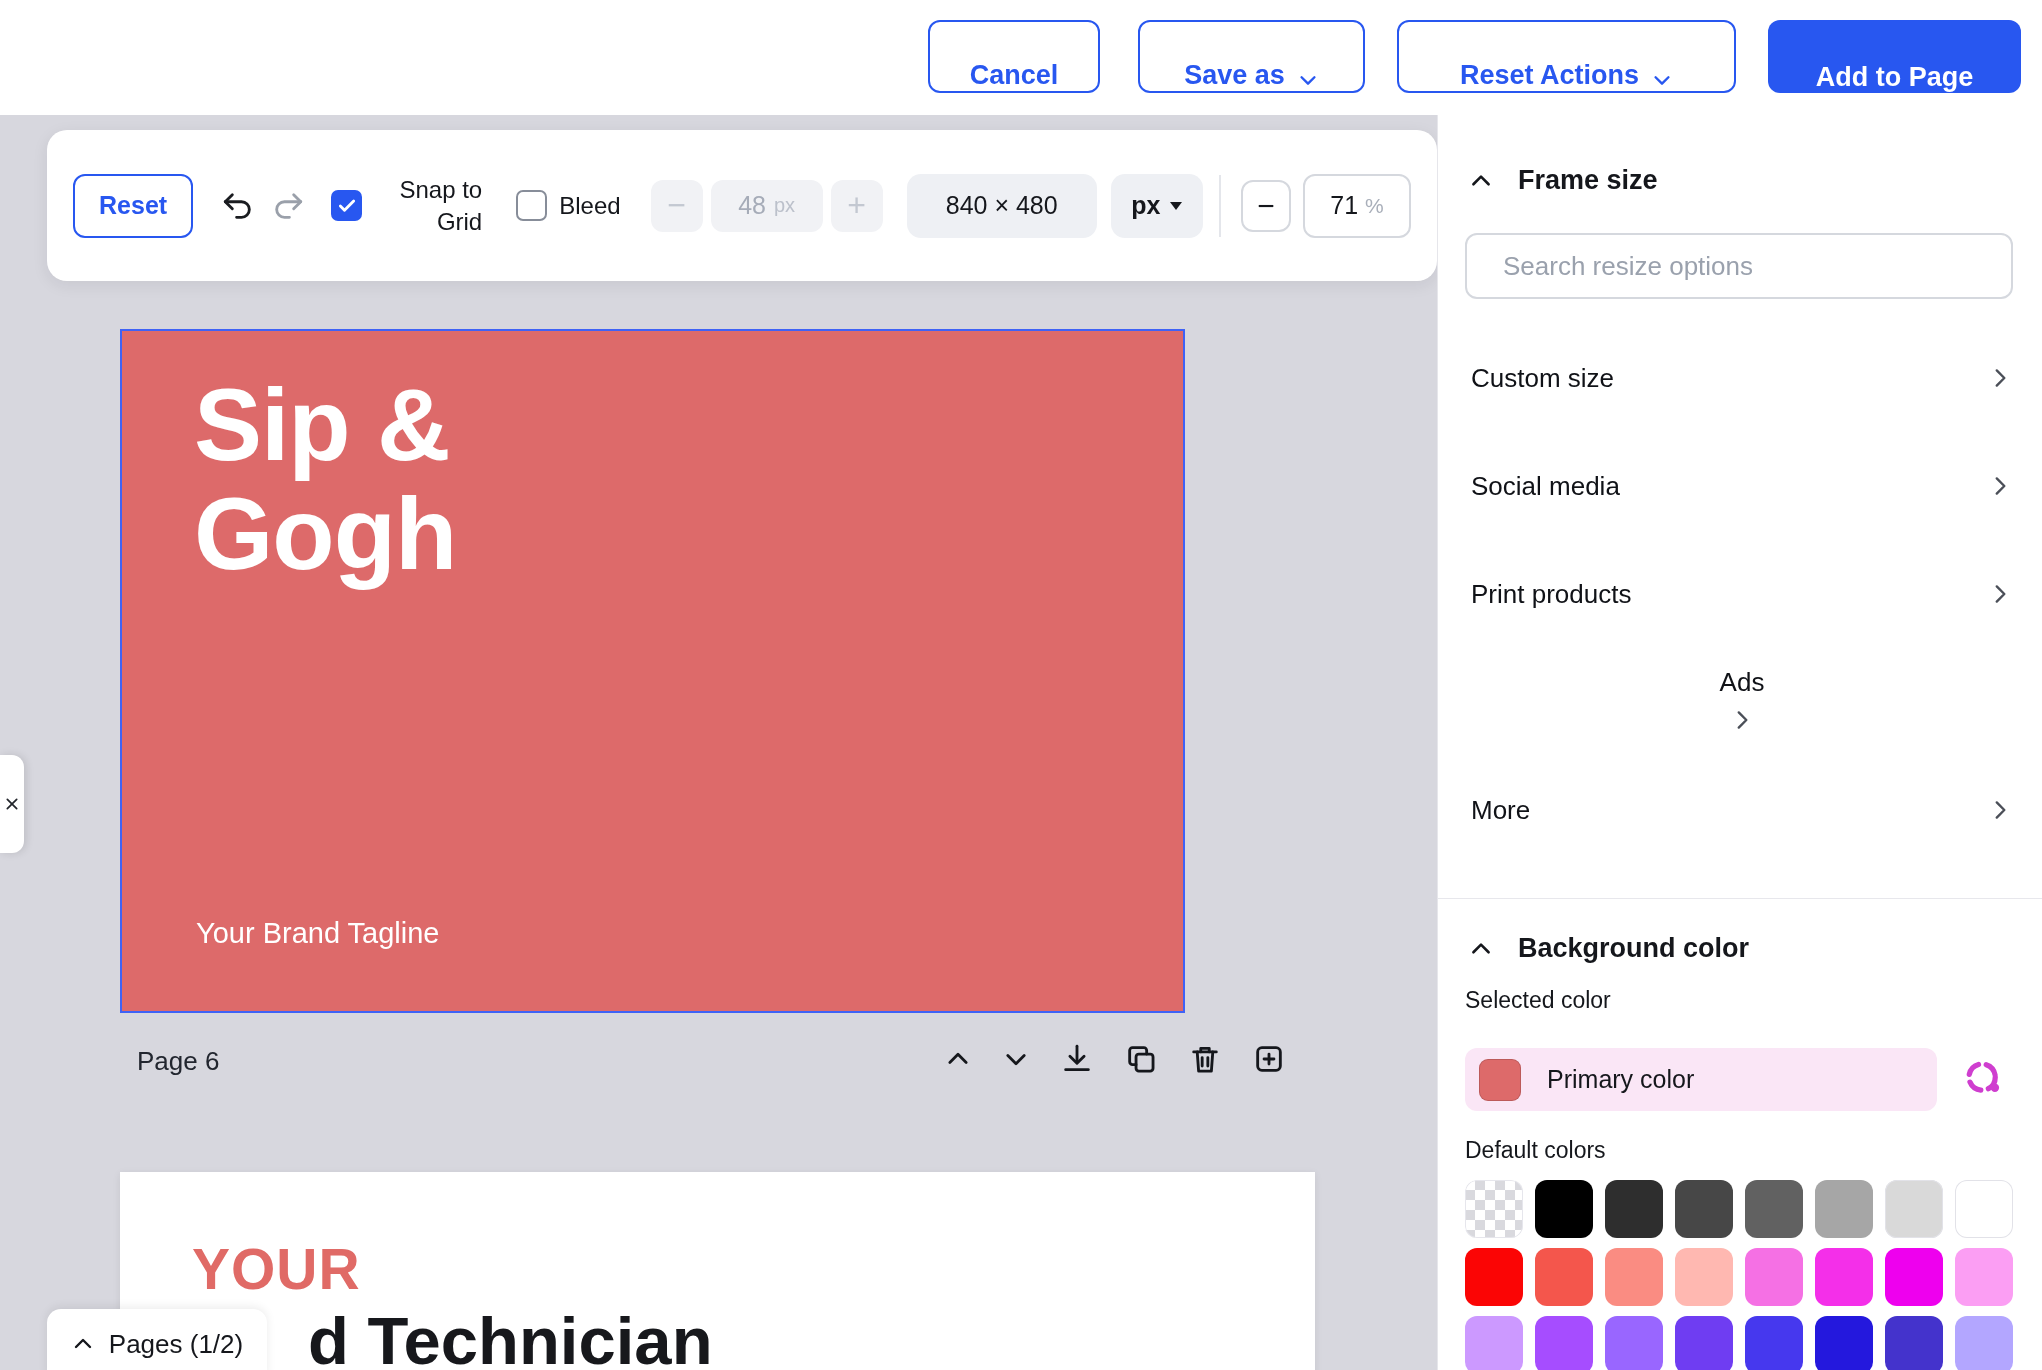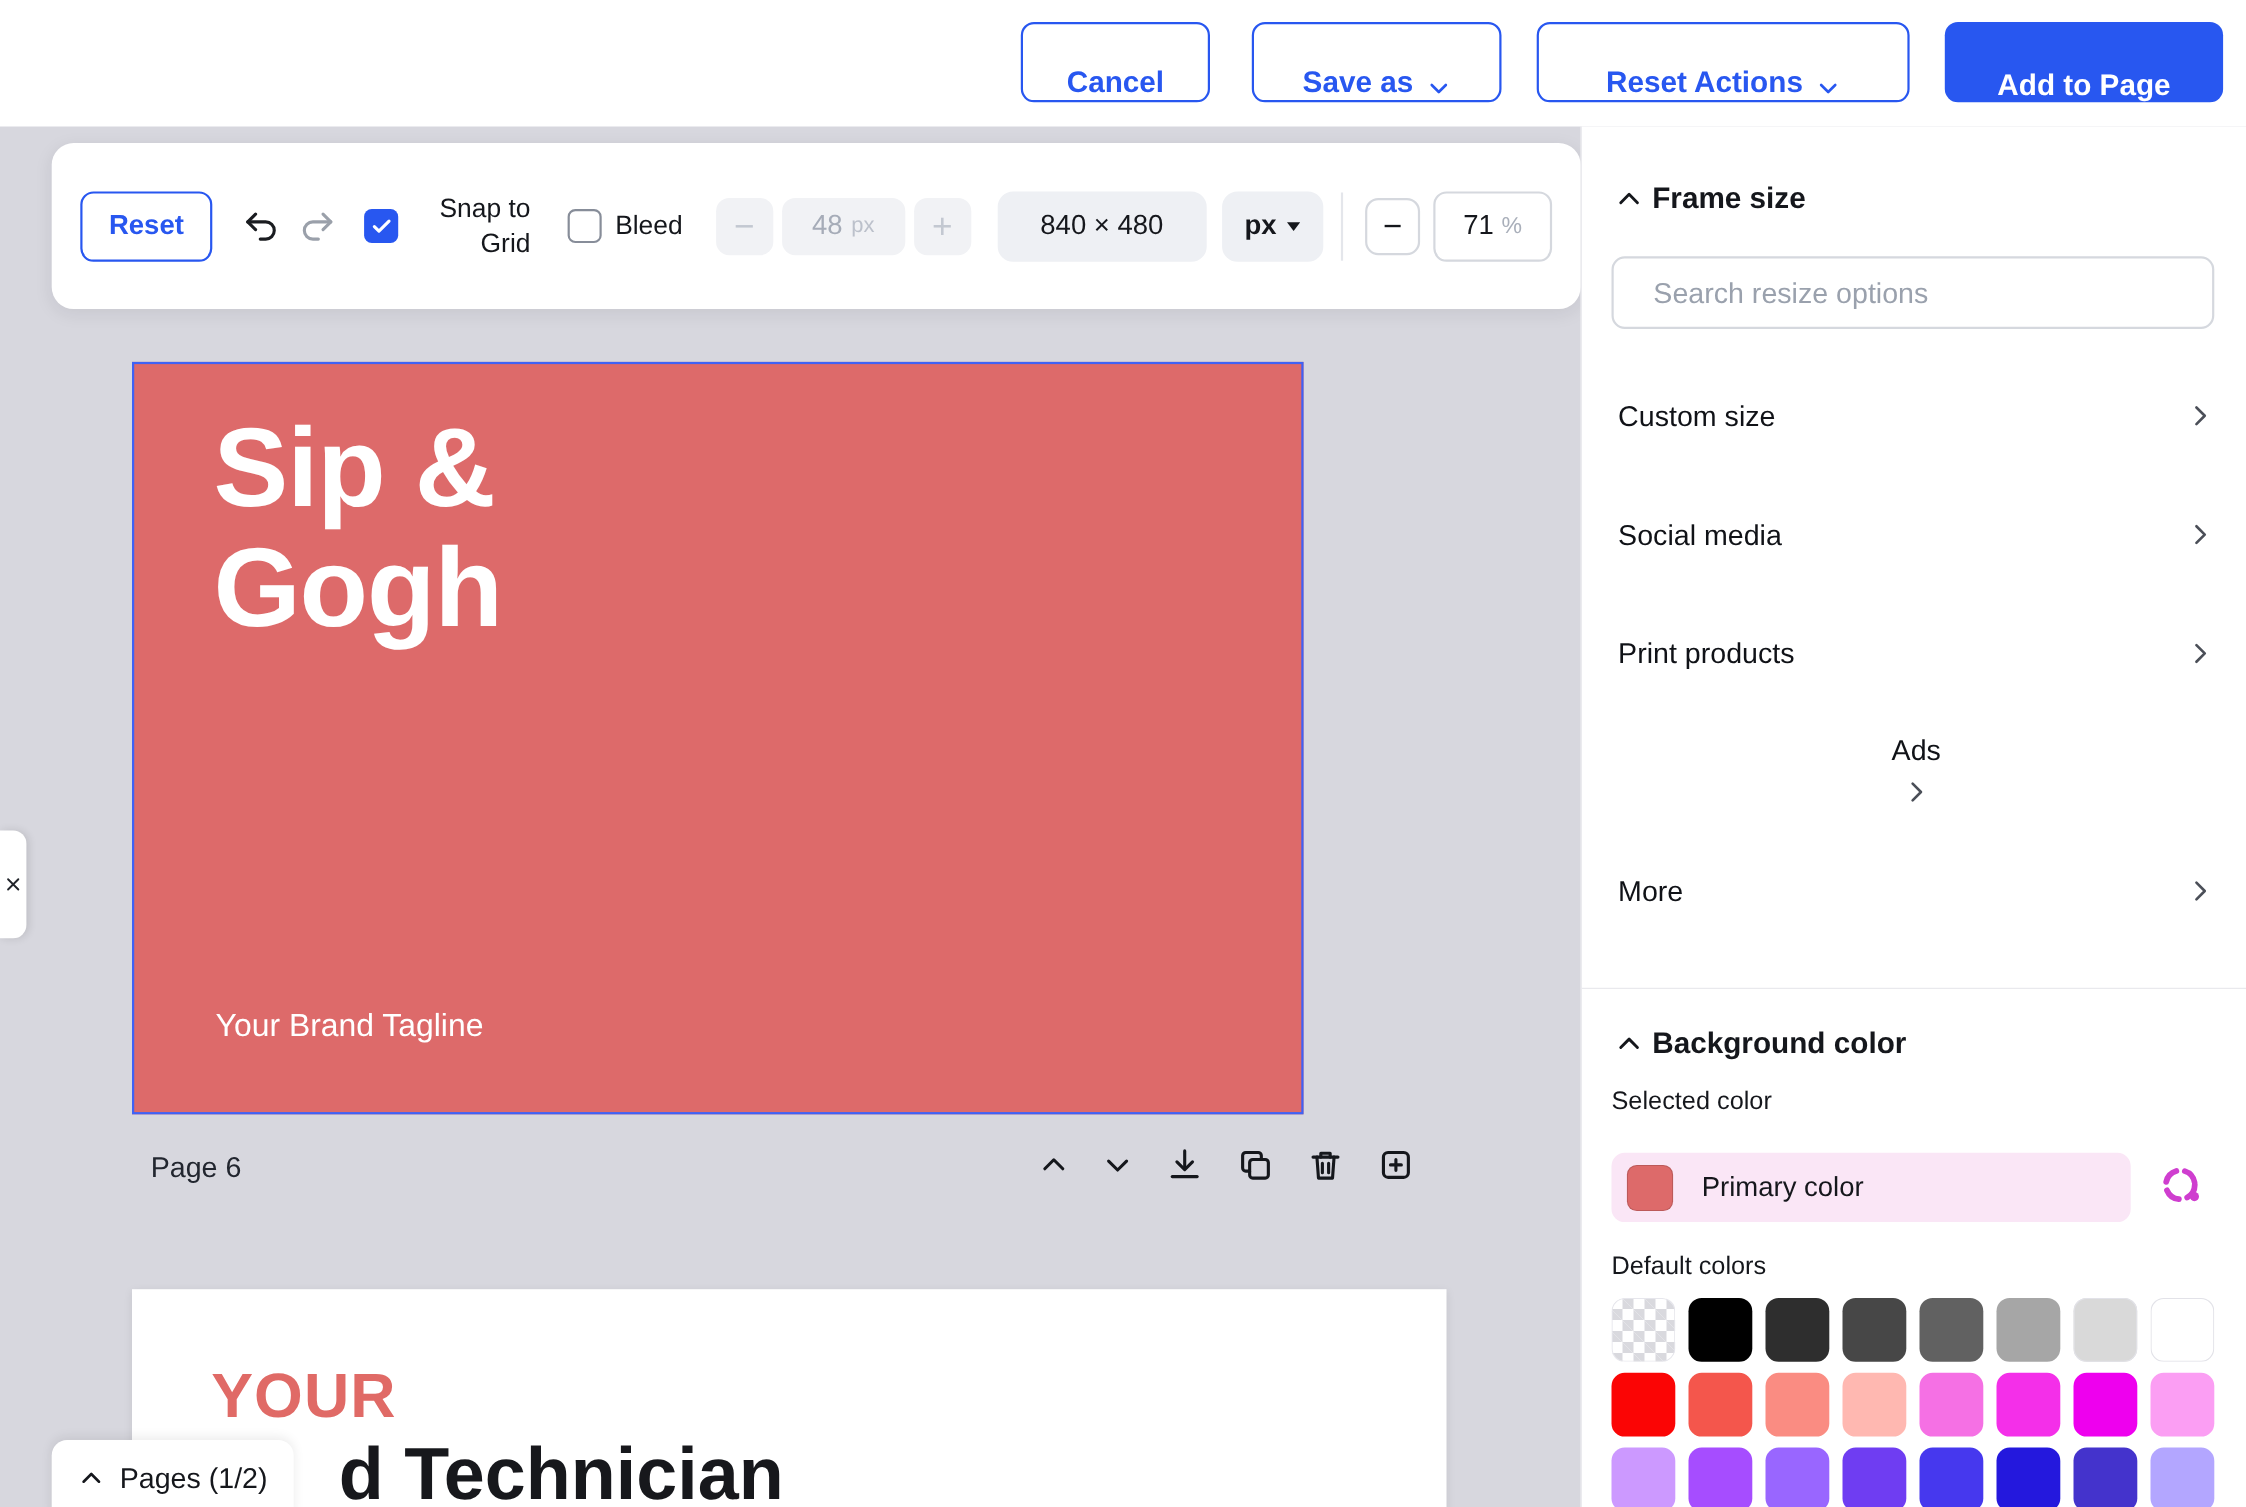--- a/index.html
+++ b/index.html
@@ -56,21 +56,21 @@
   .p2-your{position:absolute;left:72px;top:64px;font-size:57px;font-weight:800;letter-spacing:1px;}
   .p2-tech{position:absolute;left:188px;top:130px;font-size:67px;font-weight:800;color:#17181c;}
   .pages-pill{position:absolute;left:47px;top:1309px;height:70px;width:220px;background:#fff;border-radius:14px 14px 0 0;
               box-shadow:0 -2px 10px rgba(0,0,0,.08);display:flex;align-items:center;justify-content:center;gap:14px;cursor:pointer;}
   .pages-pill span{font-size:26px;font-weight:500;}
   .left-tab{position:absolute;left:0;top:755px;width:24px;height:98px;background:#fff;border-radius:0 12px 12px 0;
             box-shadow:2px 0 8px rgba(0,0,0,.12);display:flex;align-items:center;justify-content:center;cursor:pointer;}
 
   
   .sidebar{position:absolute;left:1437px;top:115px;width:605px;height:1255px;background:#fff;border-left:1px solid #e6e6eb;}
-  .sec-header{position:absolute;left:30px;display:flex;align-items:center;gap:8px;}
+  .sec-header{position:absolute;left:30px;display:flex;align-items:center;gap:24px;}
   .sec-header .title{font-size:27px;font-weight:700;color:#15171c;}
   .chev-up-sm{width:26px;height:26px;cursor:pointer;}
   .search-box{position:absolute;left:27px;top:118px;width:548px;height:66px;border:2px solid #d5d8de;border-radius:12px;
               font-size:26px;padding:0 36px;color:#15171c;outline:none;background:#fff;}
   .search-box::placeholder{color:#9aa1ad;}
   .side-row{position:absolute;left:33px;width:542px;height:66px;display:flex;align-items:center;justify-content:space-between;cursor:pointer;}
   .side-row .lbl{font-size:26px;color:#101217;}
   .chev-rt{width:26px;height:26px;}
   .side-divider{position:absolute;left:0;top:783px;width:605px;height:1px;background:#e7e7ec;}
   .small-label{position:absolute;left:27px;font-size:23px;color:#15171c;}

